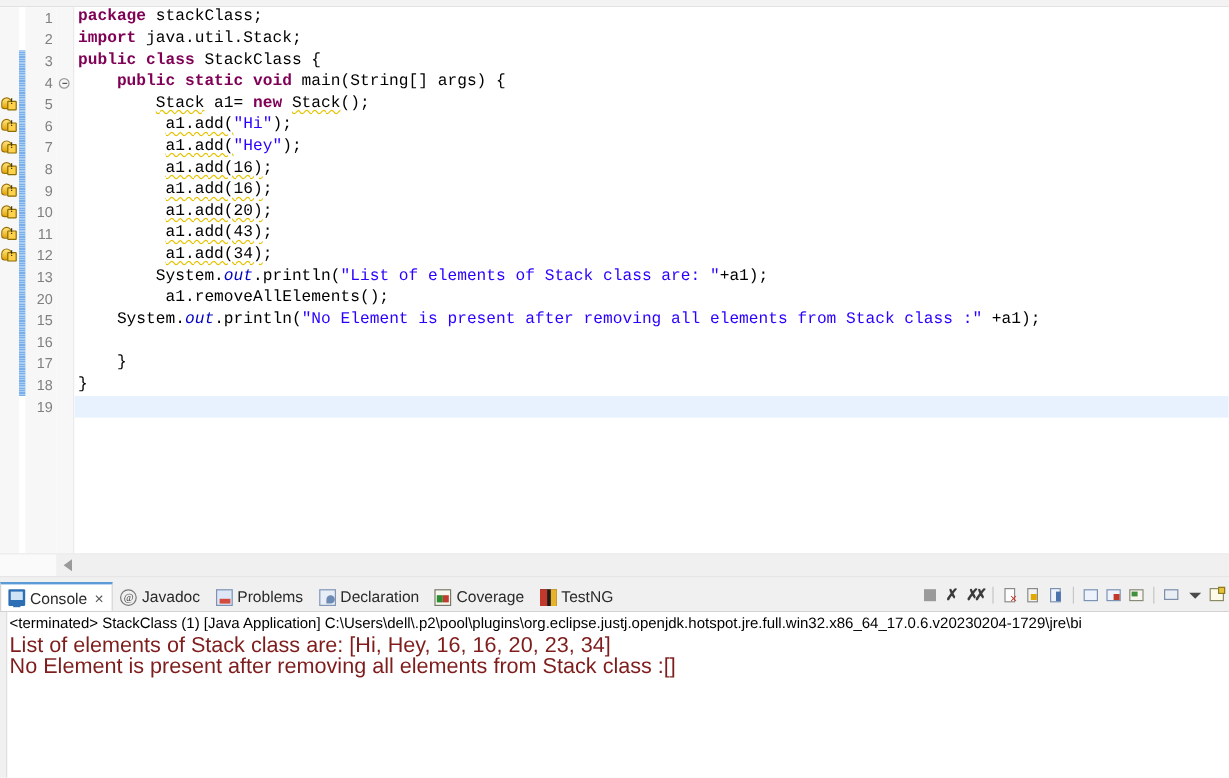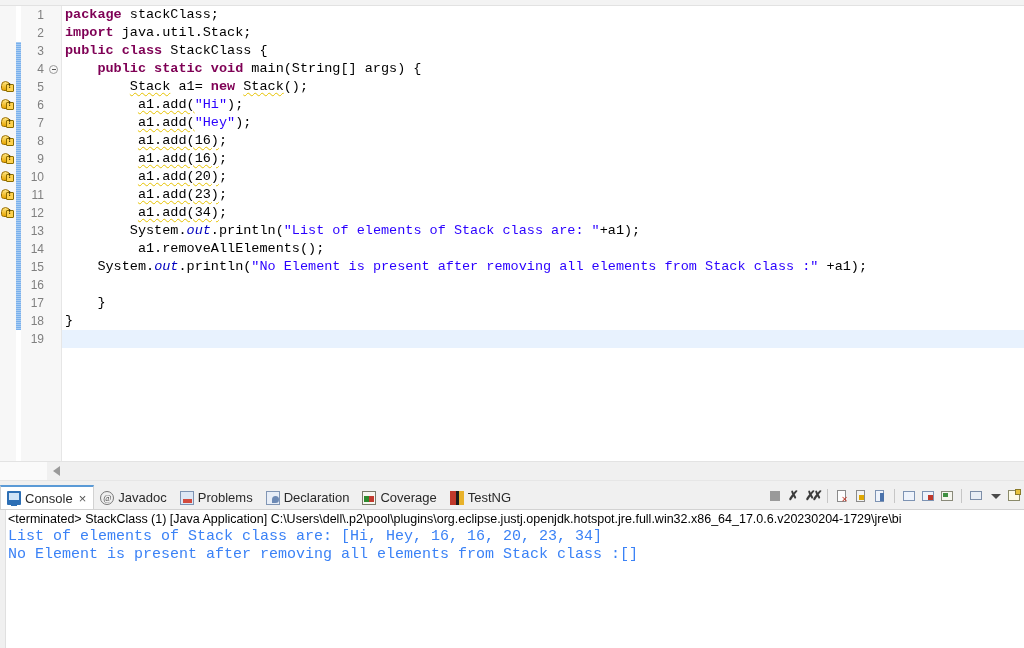--- a/index.html
+++ b/index.html
@@ -122,22 +122,22 @@
   .ic-caret{position:absolute;left:4px;top:6px;width:0;height:0;border-left:5px solid transparent;
        border-right:5px solid transparent;border-top:5px solid #4a4a4a;}
   .ic-newcon{position:absolute;left:2px;top:2px;width:12px;height:11px;background:#fdfbe8;border:1px solid #8a8a6a;
        box-sizing:border-box;}
   .ic-newcon::after{content:"";position:absolute;right:-2px;top:-2px;width:6px;height:6px;background:#e8c33a;
        border:1px solid #8a7a2a;box-sizing:border-box;}
 
   .console-body{flex:1;background:#ffffff;border-top:1px solid #d2d2d2;display:flex;}
   .console-left{width:5px;background:#f0f0f0;border-right:1px solid #e0e0e0;flex:none;}
   .console-text{flex:1;padding:1px 0 0 2px;}
-  .cline{font-family:Liberation Mono, monospace;font-size:15px;
-       line-height:18px;white-space:pre;color:#3b82f6;}
+  .cline{font-family:Liberation Sans, sans-serif;font-size:18px;
+       line-height:18px;white-space:pre;color:#7f1d1d;}
   .cline.term{font-family:"Liberation Sans",sans-serif;font-size:12.5px;line-height:17px;color:#000;}
 </style>
 </head>
 <body>
 
 <div class="app">
 
   <div class="editor-wrap">
     <div class="editor-topline"></div>
 
@@ -186,21 +186,21 @@
           <div class="num">4</div>
           <div class="num">5</div>
           <div class="num">6</div>
           <div class="num">7</div>
           <div class="num">8</div>
           <div class="num">9</div>
           <div class="num">10</div>
           <div class="num">11</div>
           <div class="num">12</div>
           <div class="num">13</div>
-          <div class="num">14</div>
+          <div class="num">20</div>
           <div class="num">15</div>
           <div class="num">16</div>
           <div class="num">17</div>
           <div class="num">18</div>
           <div class="num">19</div>
         </div>
       <div class="fold-col" id="fold-col">
           <div class="foldmark"></div>
           <div class="foldmark"></div>
           <div class="foldmark"></div>
@@ -227,21 +227,21 @@
           <div class="codeline"><span class="kw">package </span><span class="plain">stackClass;</span></div>
           <div class="codeline"><span class="kw">import </span><span class="plain">java.util.Stack;</span></div>
           <div class="codeline"><span class="kw">public class </span><span class="plain">StackClass {</span></div>
           <div class="codeline"><span class="plain">    </span><span class="kw">public static void </span><span class="plain">main(String[] args) {</span></div>
           <div class="codeline"><span class="plain">        </span><span class="warnu">Stack</span><span class="plain"> a1= </span><span class="kw">new </span><span class="warnu">Stack</span><span class="plain">();</span></div>
           <div class="codeline"><span class="plain">         </span><span class="warnu">a1.add(</span><span class="str">"Hi"</span><span class="plain">);</span></div>
           <div class="codeline"><span class="plain">         </span><span class="warnu">a1.add(</span><span class="str">"Hey"</span><span class="plain">);</span></div>
           <div class="codeline"><span class="plain">         </span><span class="warnu">a1.add(16)</span><span class="plain">;</span></div>
           <div class="codeline"><span class="plain">         </span><span class="warnu">a1.add(16)</span><span class="plain">;</span></div>
           <div class="codeline"><span class="plain">         </span><span class="warnu">a1.add(20)</span><span class="plain">;</span></div>
-          <div class="codeline"><span class="plain">         </span><span class="warnu">a1.add(23)</span><span class="plain">;</span></div>
+          <div class="codeline"><span class="plain">         </span><span class="warnu">a1.add(43)</span><span class="plain">;</span></div>
           <div class="codeline"><span class="plain">         </span><span class="warnu">a1.add(34)</span><span class="plain">;</span></div>
           <div class="codeline"><span class="plain">        System.</span><span class="fld">out</span><span class="plain">.println(</span><span class="str">"List of elements of Stack class are: "</span><span class="plain">+a1);</span></div>
           <div class="codeline"><span class="plain">         a1.removeAllElements();</span></div>
           <div class="codeline"><span class="plain">    System.</span><span class="fld">out</span><span class="plain">.println(</span><span class="str">"No Element is present after removing all elements from Stack class :"</span><span class="plain"> +a1);</span></div>
           <div class="codeline">&nbsp;</div>
           <div class="codeline"><span class="plain">    }</span></div>
           <div class="codeline"><span class="plain">}</span></div>
           <div class="codeline cur-line">&nbsp;</div>
         </div>
     </div>

